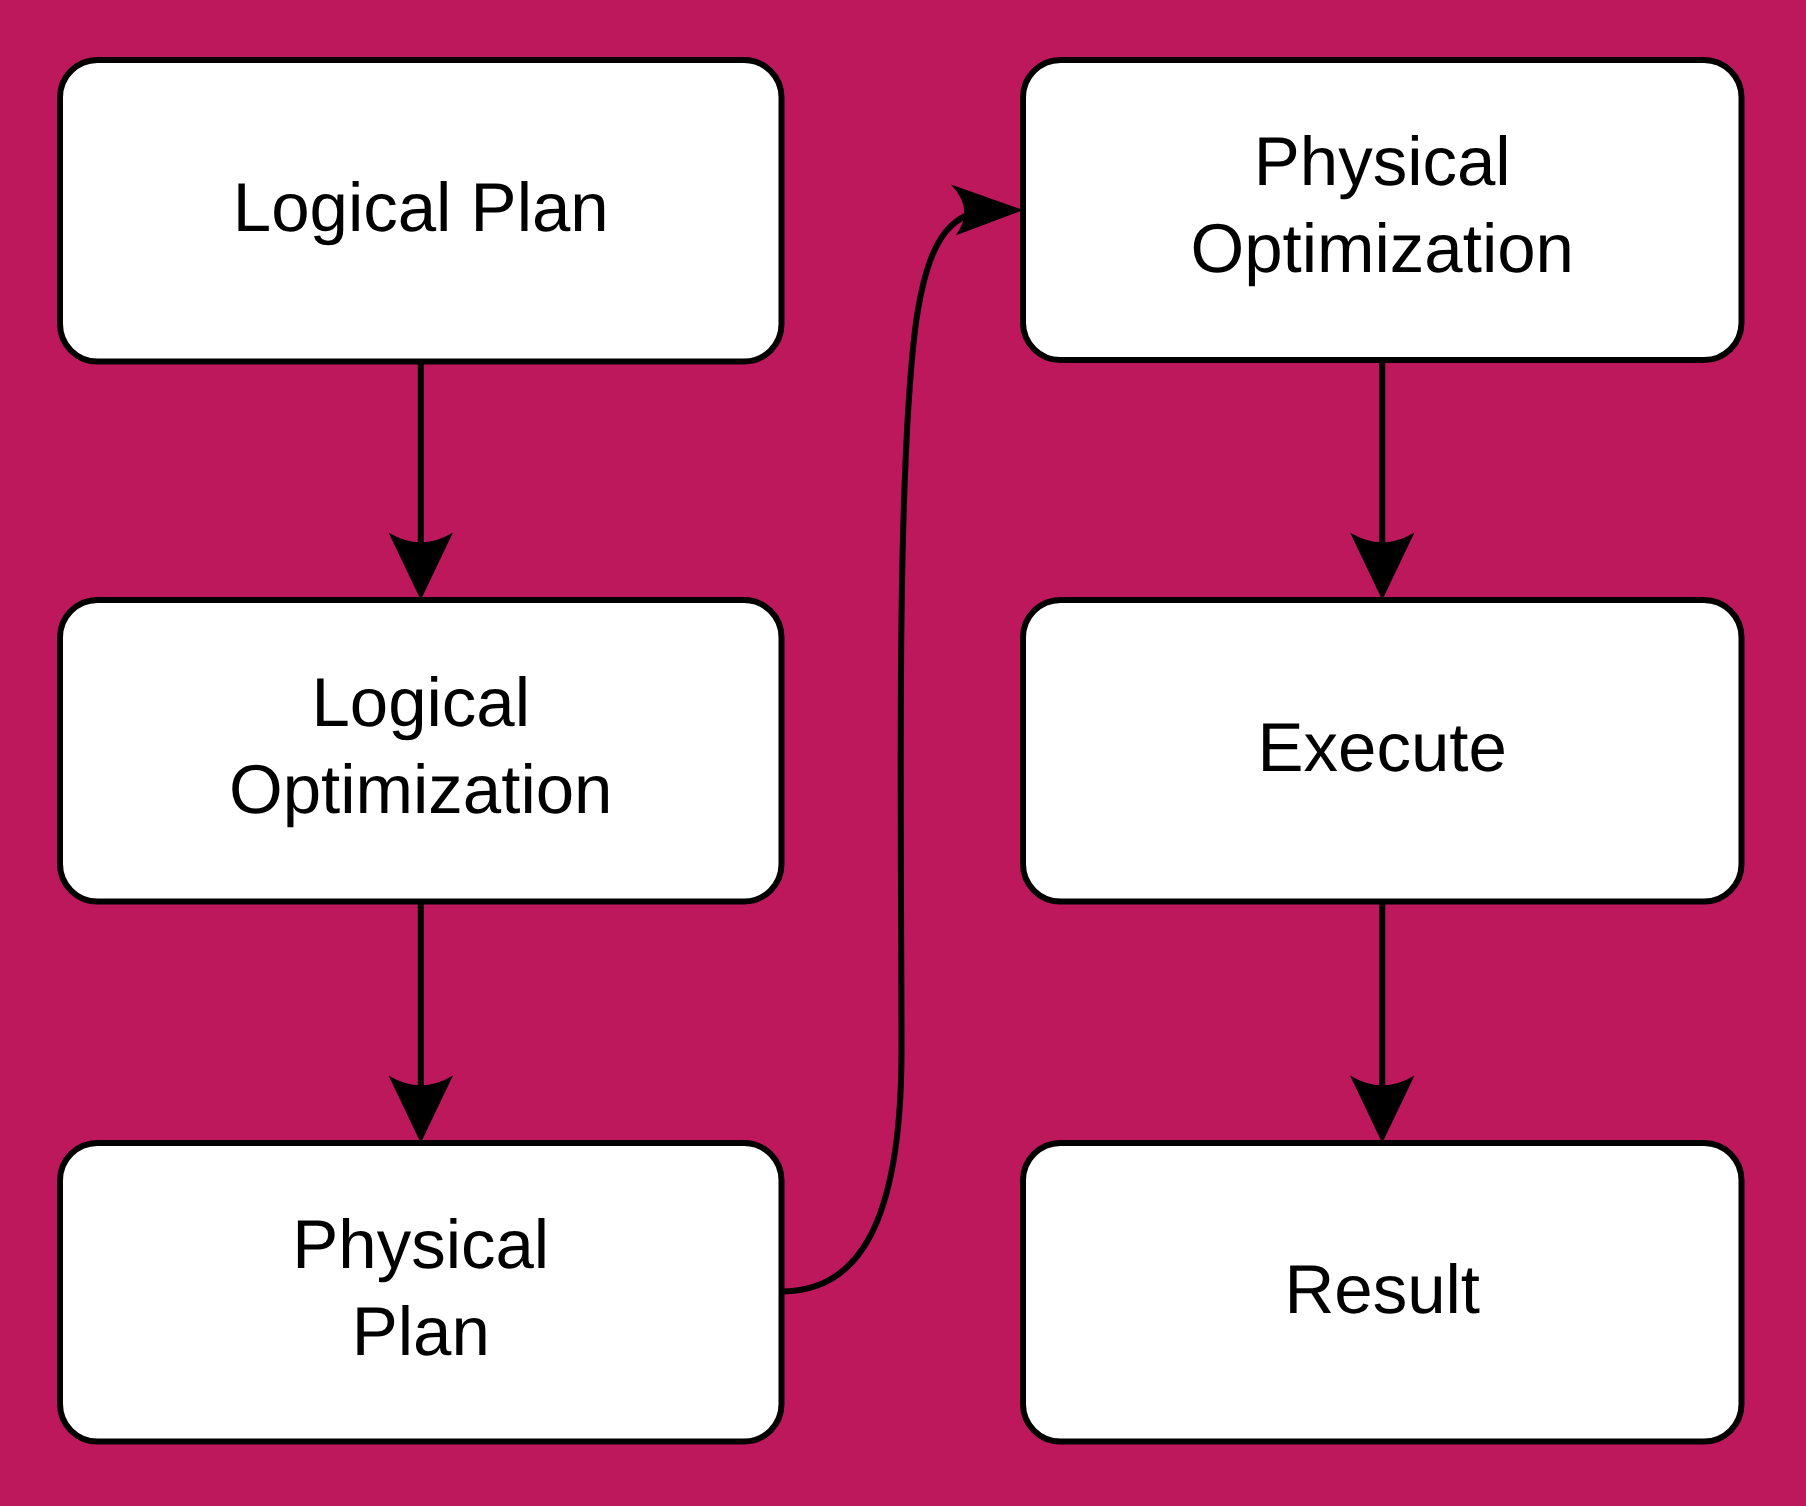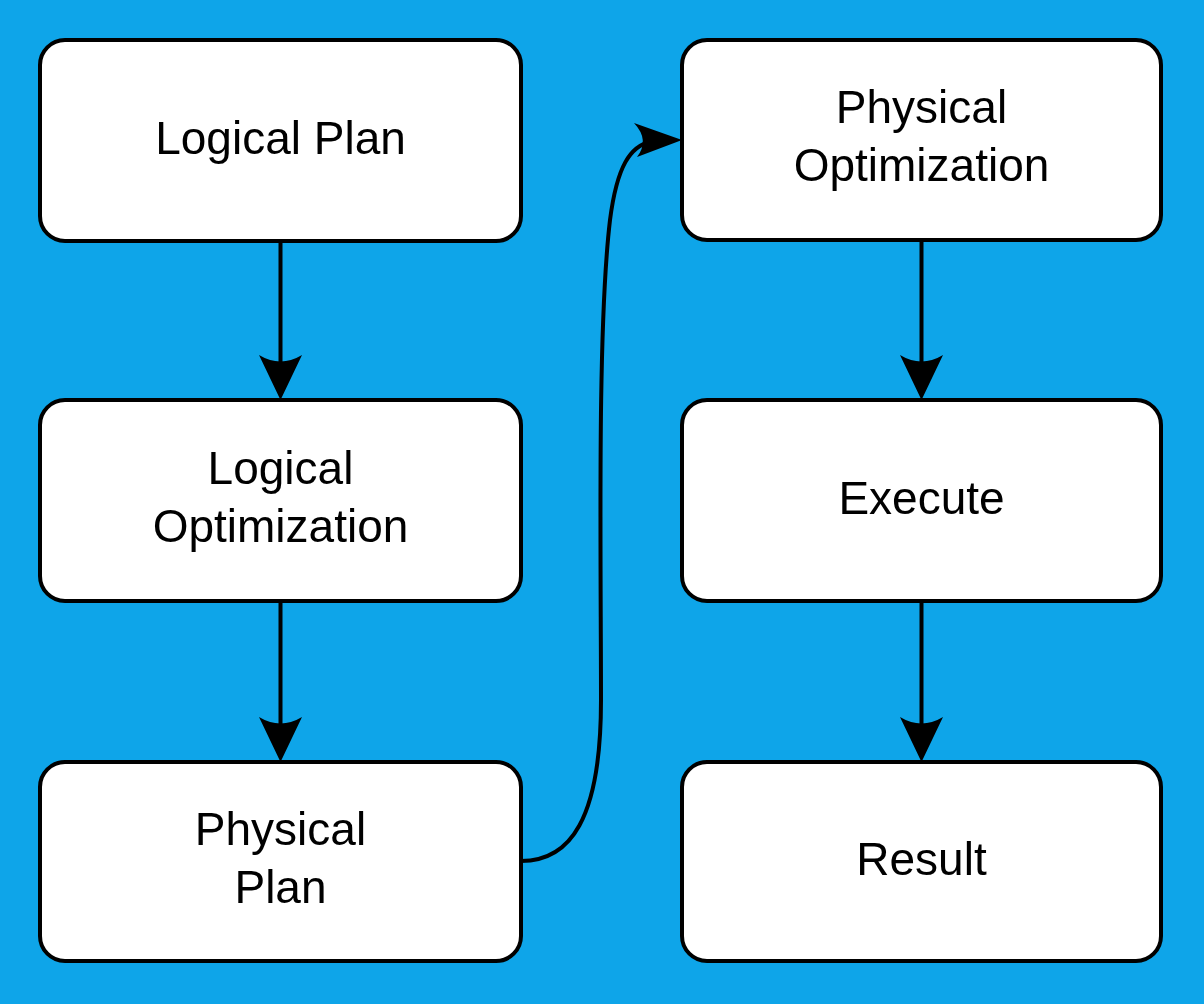--- a/index.html
+++ b/index.html
@@ -11,21 +11,21 @@
   body {
     width: 1204px;
     height: 1004px;
     overflow: hidden;
     font-family: "Liberation Sans", sans-serif;
   }
   #diagram-root {
     position: relative;
     width: 1204px;
     height: 1004px;
-    background: #0ea5e9;
+    background: #be185d;
   }
   svg#flowchart {
     display: block;
     width: 1204px;
     height: 1004px;
   }
   .node-shape {
     fill: #ffffff;
     stroke: #000000;
     stroke-width: 4;

